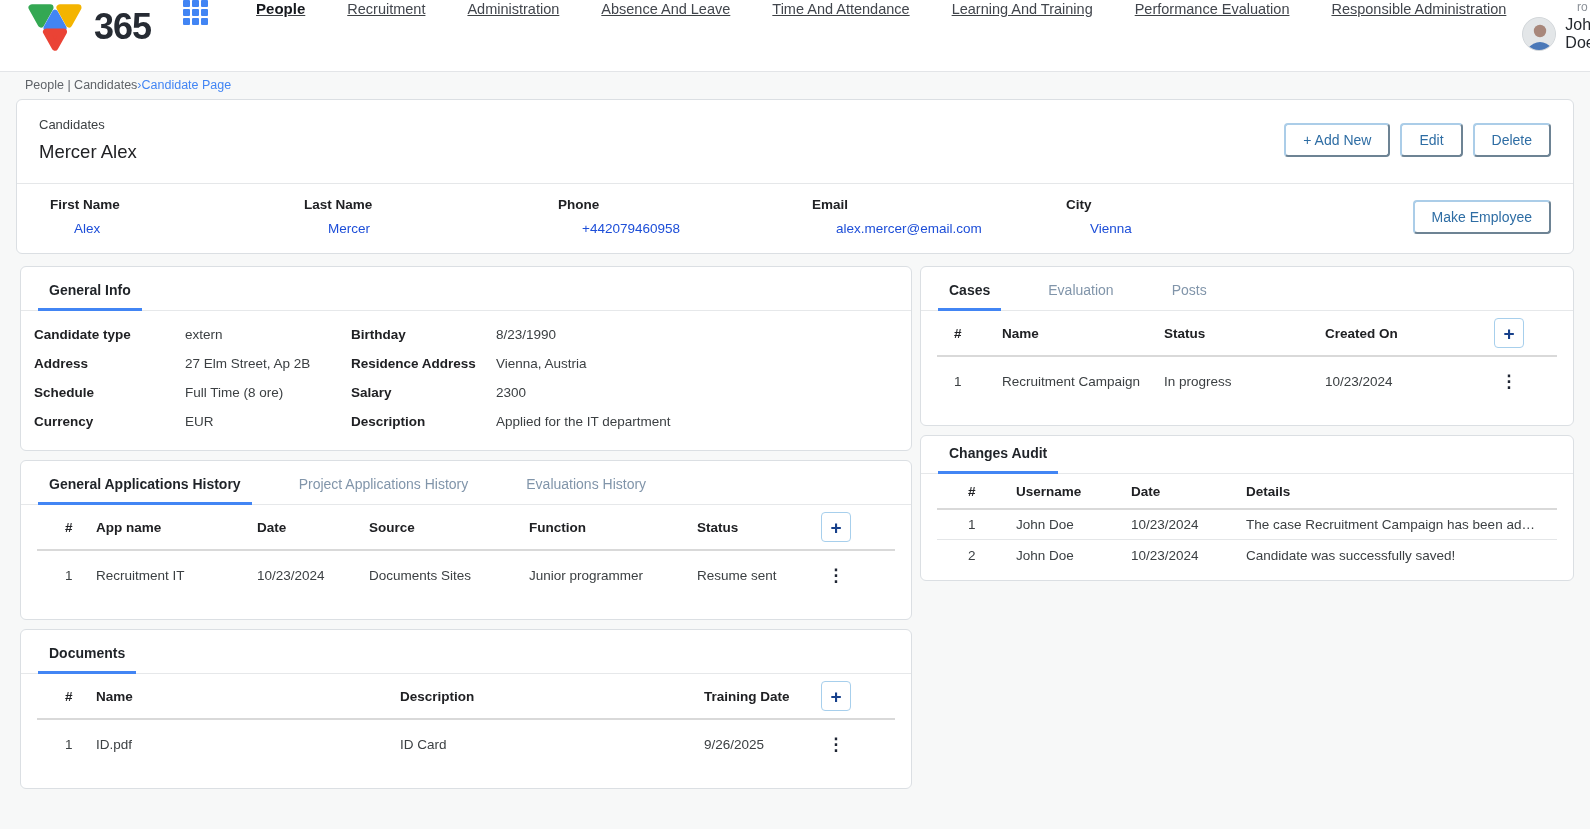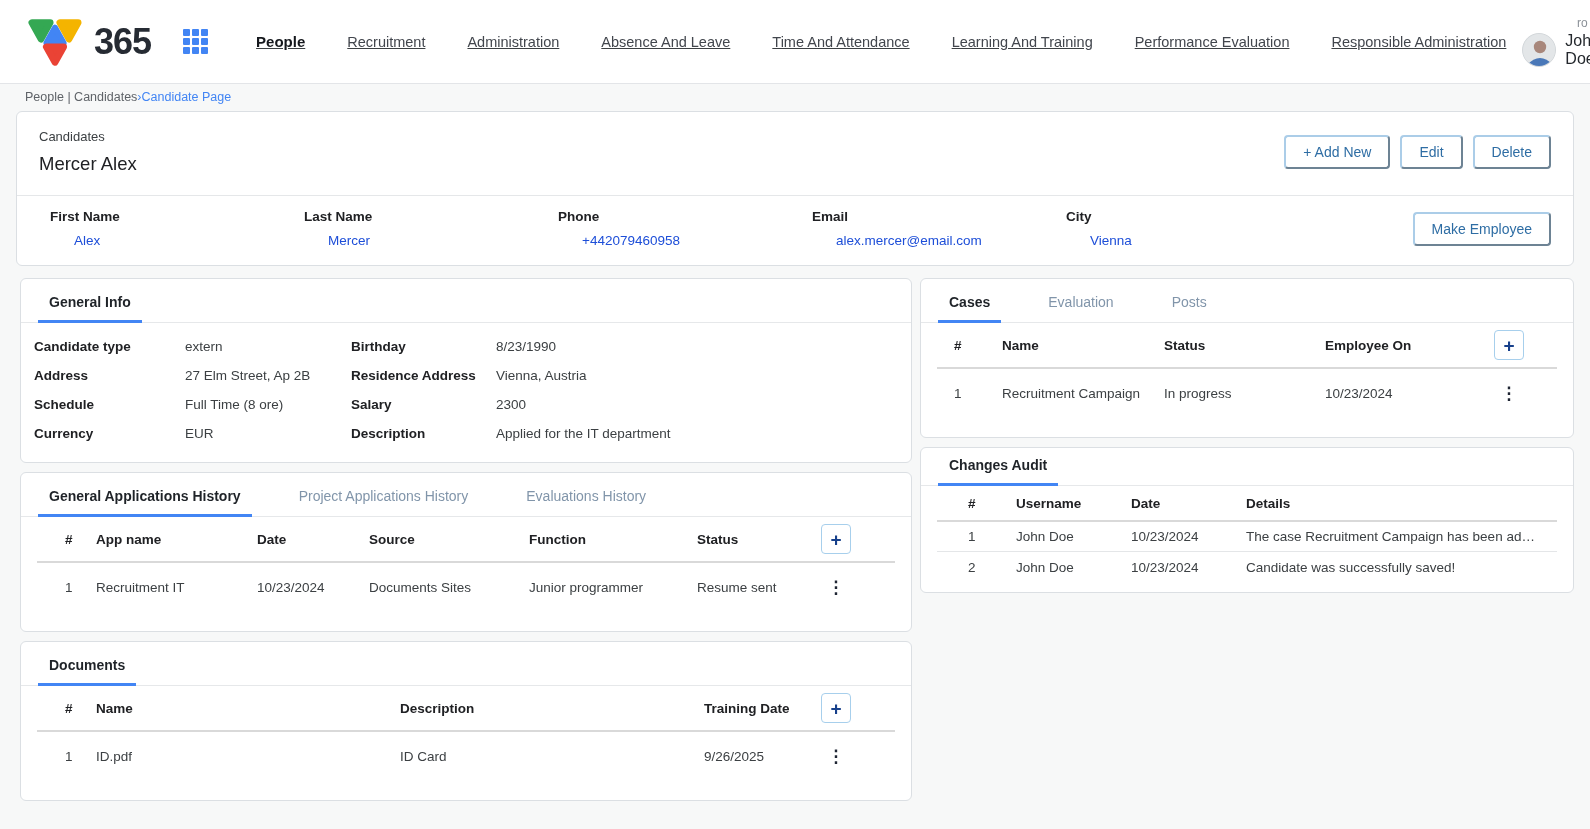--- a/index.html
+++ b/index.html
@@ -2,22 +2,22 @@
 <html><head>
 <meta charset="utf-8">
 <style>
   * { box-sizing: border-box; margin: 0; padding: 0; }
   html,body { width:1590px; height:829px; }
   body {
     font-family: "Liberation Sans", sans-serif;
     background:#f7f8f8; color:#3c4043; overflow:hidden; font-size:13.5px;
   }
   
-  .topbar { height:84px; background:#fff; border-bottom:1px solid #e3e5e8;
-    display:flex; align-items:center; padding:0 26px;gap:16px; }
+  .topbar { height:72px; background:#fff; border-bottom:1px solid #e3e5e8;
+    display:flex; align-items:flex-start; padding:0 26px;gap:16px; }
   .logo { display:flex; align-items:center; gap:10px; cursor:pointer; }
   .logo-text { font-size:36px; font-weight:700; color:#262b33; letter-spacing:-1px; }
   .grid-icon { display:grid; grid-template-columns:repeat(3,7px); grid-template-rows:repeat(3,7px);
     gap:2px; margin-left:16px; cursor:pointer; }
   .grid-icon i { background:#4285f4; border-radius:1px; }
   .mainnav { display:flex; align-items:center; gap:42px; margin-left:32px;text-decoration:underline; }
   .mainnav .nav-item { font-size:14.5px; color:#42464d; cursor:pointer; white-space:nowrap; }
   .mainnav .nav-item.active { font-weight:700; color:#15181d; font-size:15px; }
   .topbar-right { margin-left:auto; display:flex; flex-direction:column; align-items:flex-end; gap:2px; }
   .langs { font-size:12px; display:flex; gap:9px; padding-right:4px; }
@@ -278,21 +278,21 @@
       <div class="tabs">
         <span class="tab active">Cases</span>
         <span class="tab">Evaluation</span>
         <span class="tab">Posts</span>
       </div>
       <div class="tbl">
         <div class="t-row t-head cases-grid">
           <span class="th">#</span>
           <span class="th">Name</span>
           <span class="th">Status</span>
-          <span class="th">Employee On</span>
+          <span class="th">Created On</span>
           <button class="add-btn">+</button>
         </div>
         <div class="t-row t-data cases-grid">
           <span>1</span>
           <span>Recruitment Campaign</span>
           <span>In progress</span>
           <span>10/23/2024</span>
           <span class="kebab">⋮</span>
         </div>
       </div>

